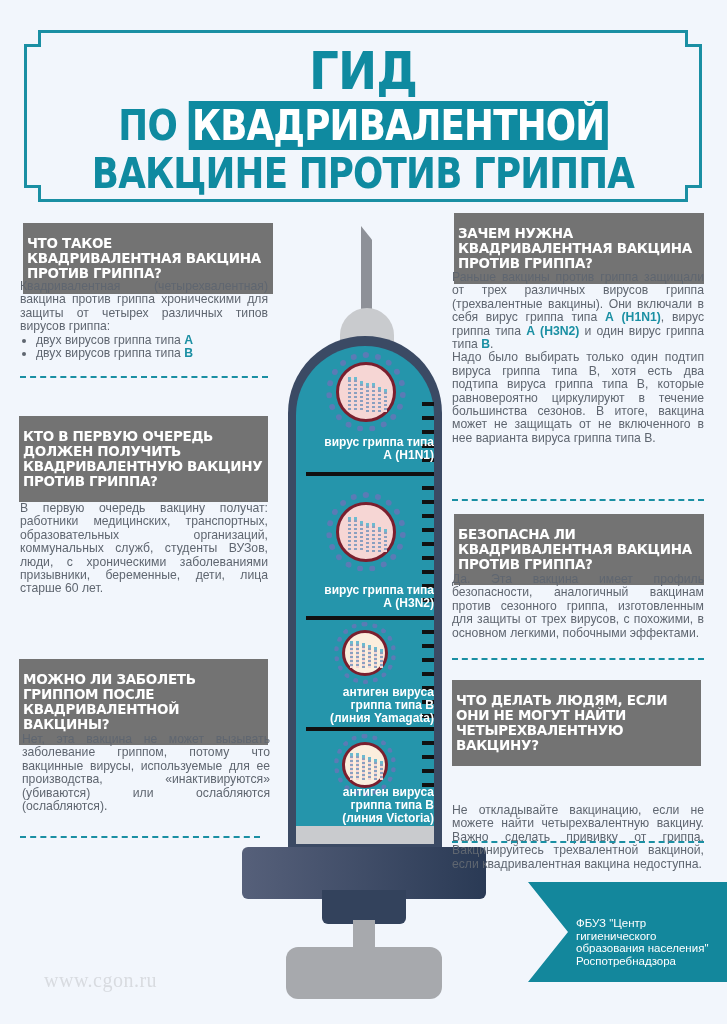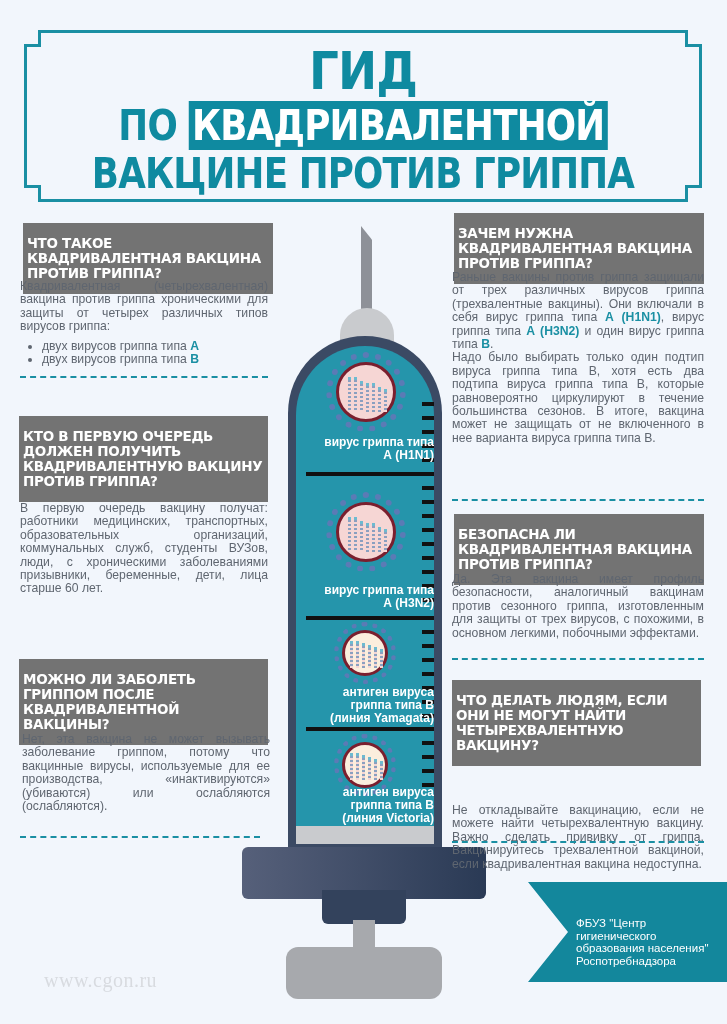--- a/index.html
+++ b/index.html
@@ -12,21 +12,21 @@
   .corner-bl{left:-3px;border-right:3px solid #1a8fa3;border-top:3px solid #1a8fa3;}
   .corner-br{right:-3px;border-left:3px solid #1a8fa3;border-top:3px solid #1a8fa3;}
   .t1,.t2,.t3{position:absolute;left:0;width:100%;text-align:center;font-family:"DejaVu Sans",sans-serif;font-weight:bold;color:#0f8aa0;letter-spacing:-1px;}
   .t1{top:8px;font-size:52px;transform:scaleX(0.9);}
   .t2{top:68px;font-size:42px;transform:scaleX(0.85);}
   .t2 .hl{background:#0f8aa0;color:#fff;padding:0 4px;}
   .t3{top:116px;font-size:42px;transform:scaleX(0.85);}
 
   .q-title{position:absolute;background:#737373;color:#fff;font-family:"DejaVu Sans",sans-serif;font-weight:bold;font-size:13.5px;line-height:15px;padding:13px 4px;box-sizing:border-box;letter-spacing:-0.3px;}
   .q-body{position:absolute;color:#5f6670;font-size:12.2px;line-height:13.4px;text-align:justify;}
-  .q-body ul{margin:6px;padding-left:16px;}
+  .q-body ul{margin:0;padding-left:16px;}
   .q-body b{color:#1a8fa3;}
   .dash{position:absolute;height:0;border-top:2px dashed #1a8fa3;}
 
   .syr-needle{position:absolute;left:361px;top:226px;width:11px;height:92px;background:#8e9198;clip-path:polygon(0 0,100% 15%,100% 100%,0 100%);}
   .syr-hub{position:absolute;left:340px;top:308px;width:54px;height:34px;background:#c9cbce;border-radius:27px 27px 0 0;}
   .syr-barrel{position:absolute;left:288px;top:336px;width:154px;height:520px;background:#3b4a64;border-radius:77px 77px 0 0;}
   .syr-fluid{position:absolute;left:296px;top:346px;width:138px;height:482px;background:#2595ab;border-radius:69px 69px 0 0;}
   .syr-plunger-bot{position:absolute;left:296px;top:826px;width:138px;height:18px;background:#c9cbce;}
   .syr-flange{position:absolute;left:242px;top:847px;width:244px;height:52px;background:linear-gradient(90deg,#56607a,#2a3a55);border-radius:6px;}
   .syr-flange2{position:absolute;left:322px;top:890px;width:84px;height:34px;background:#33425c;border-radius:0 0 6px 6px;}

